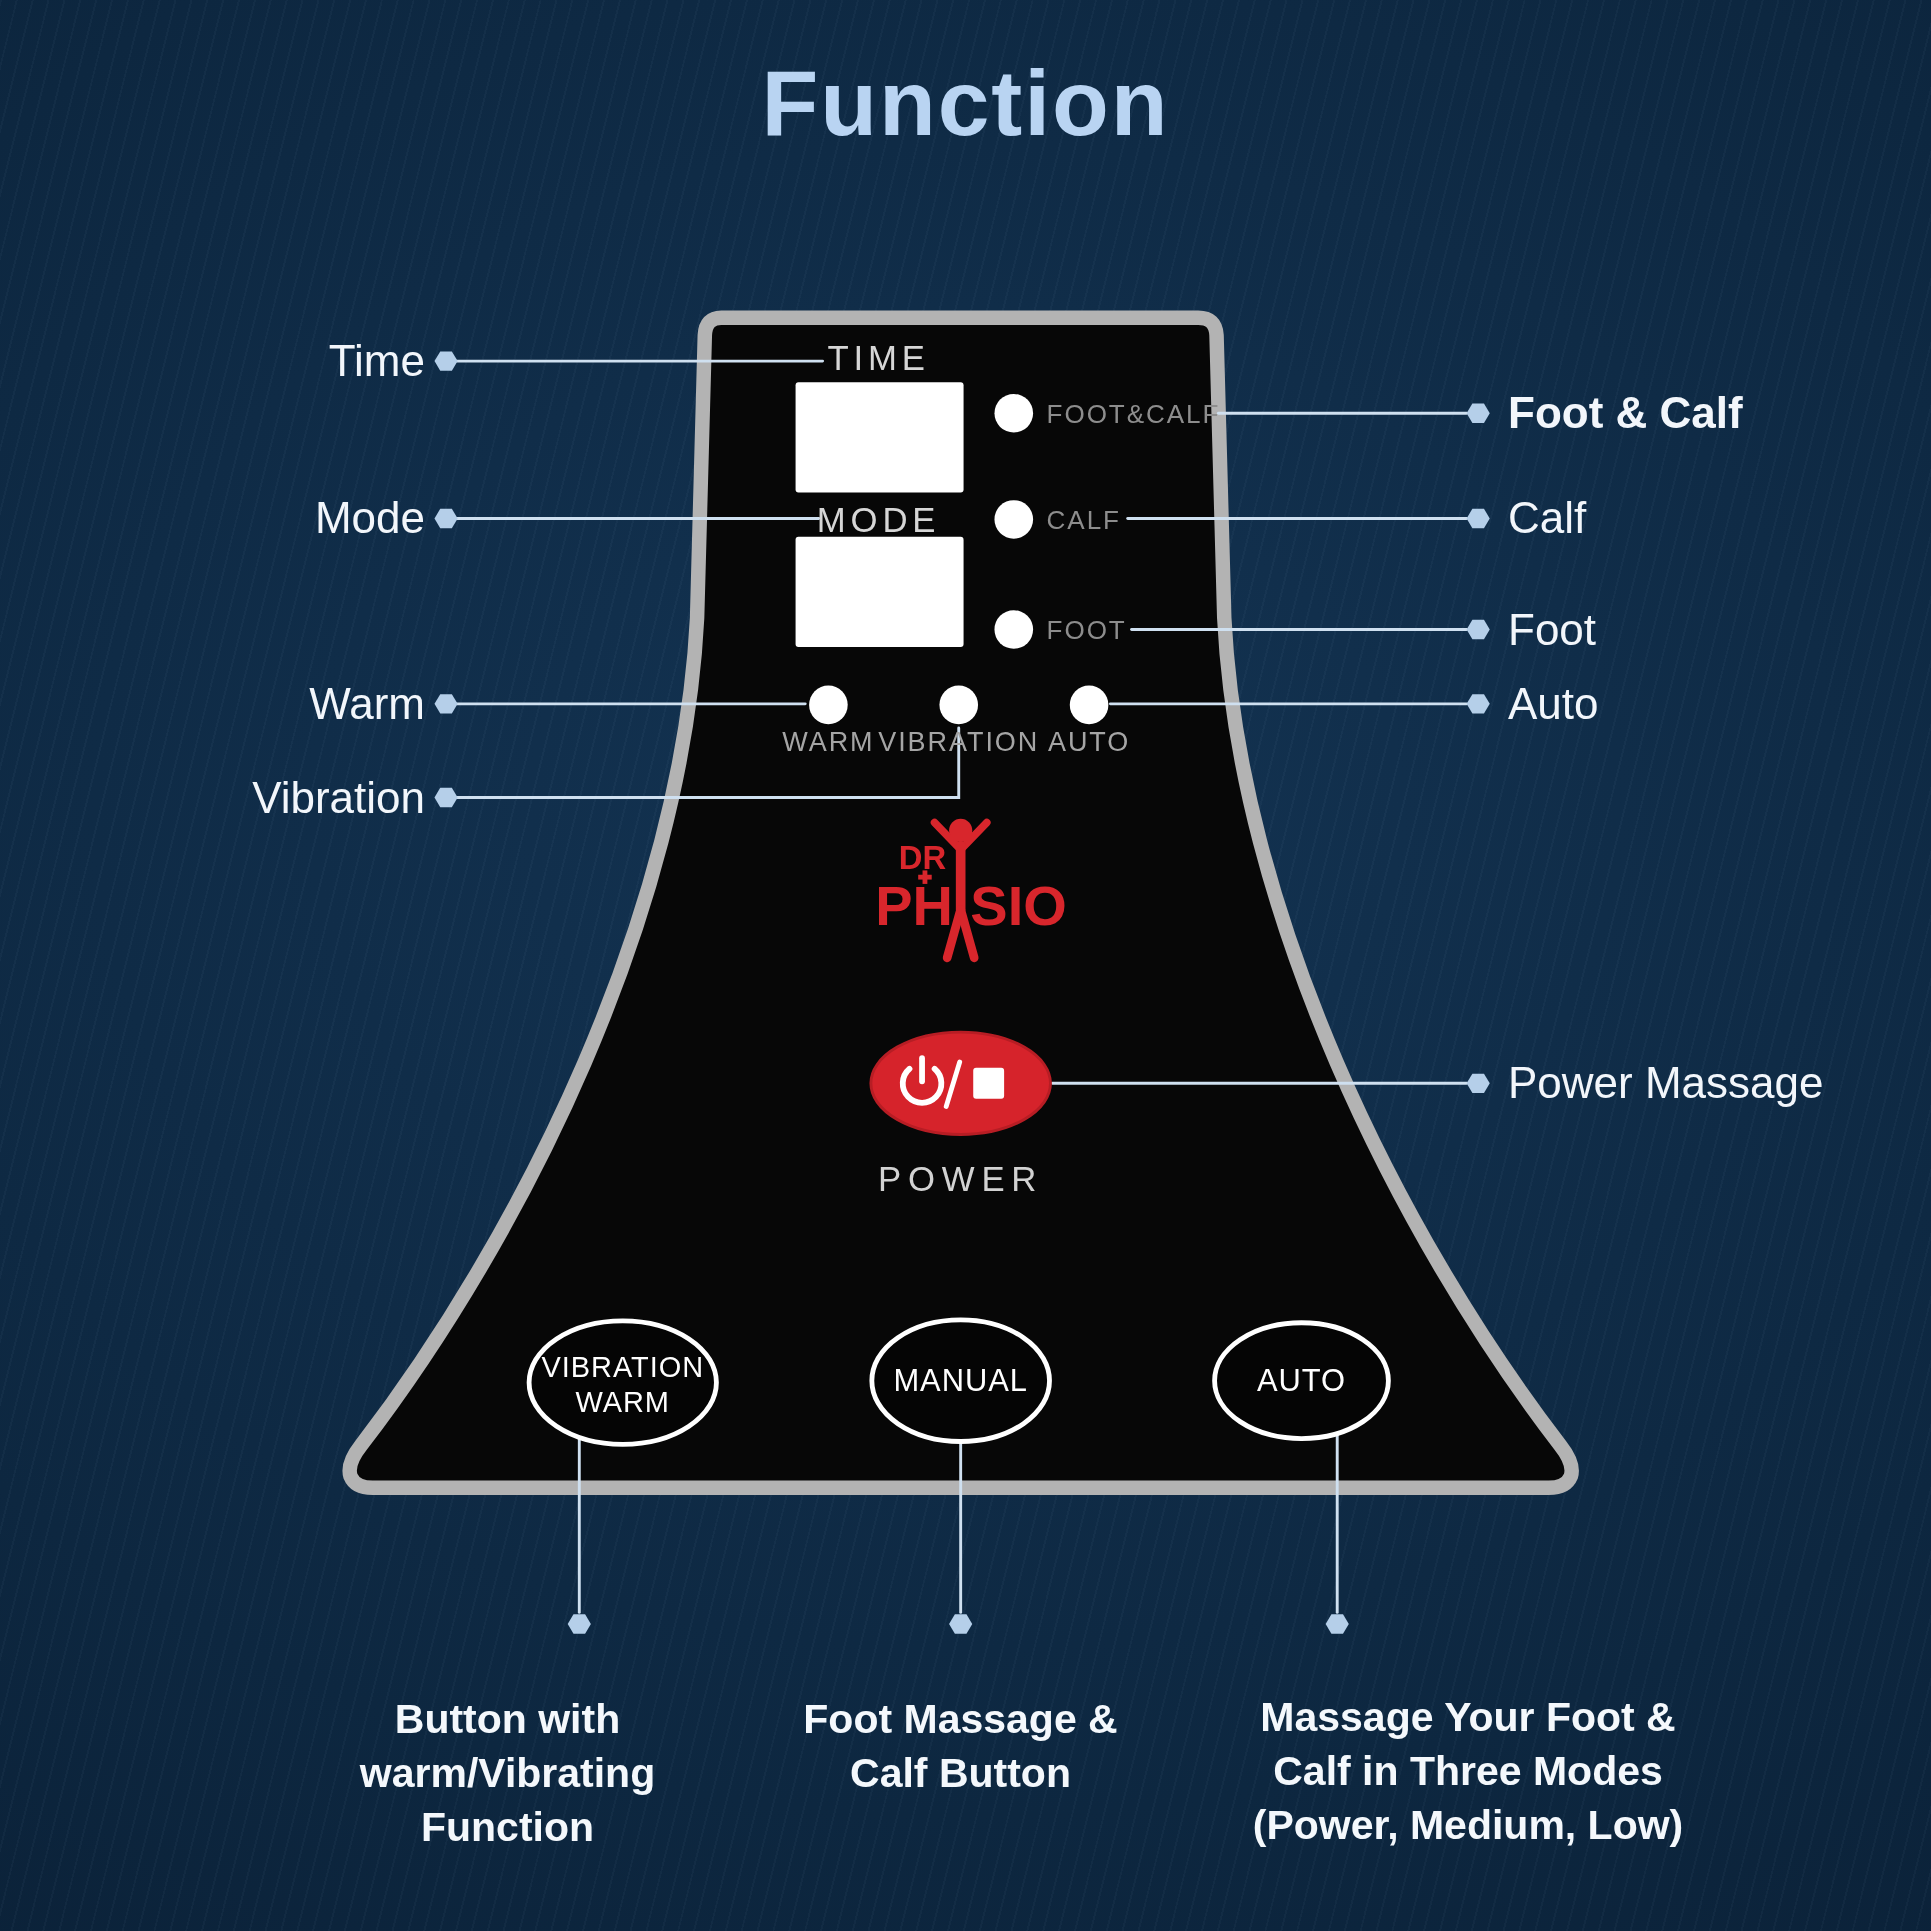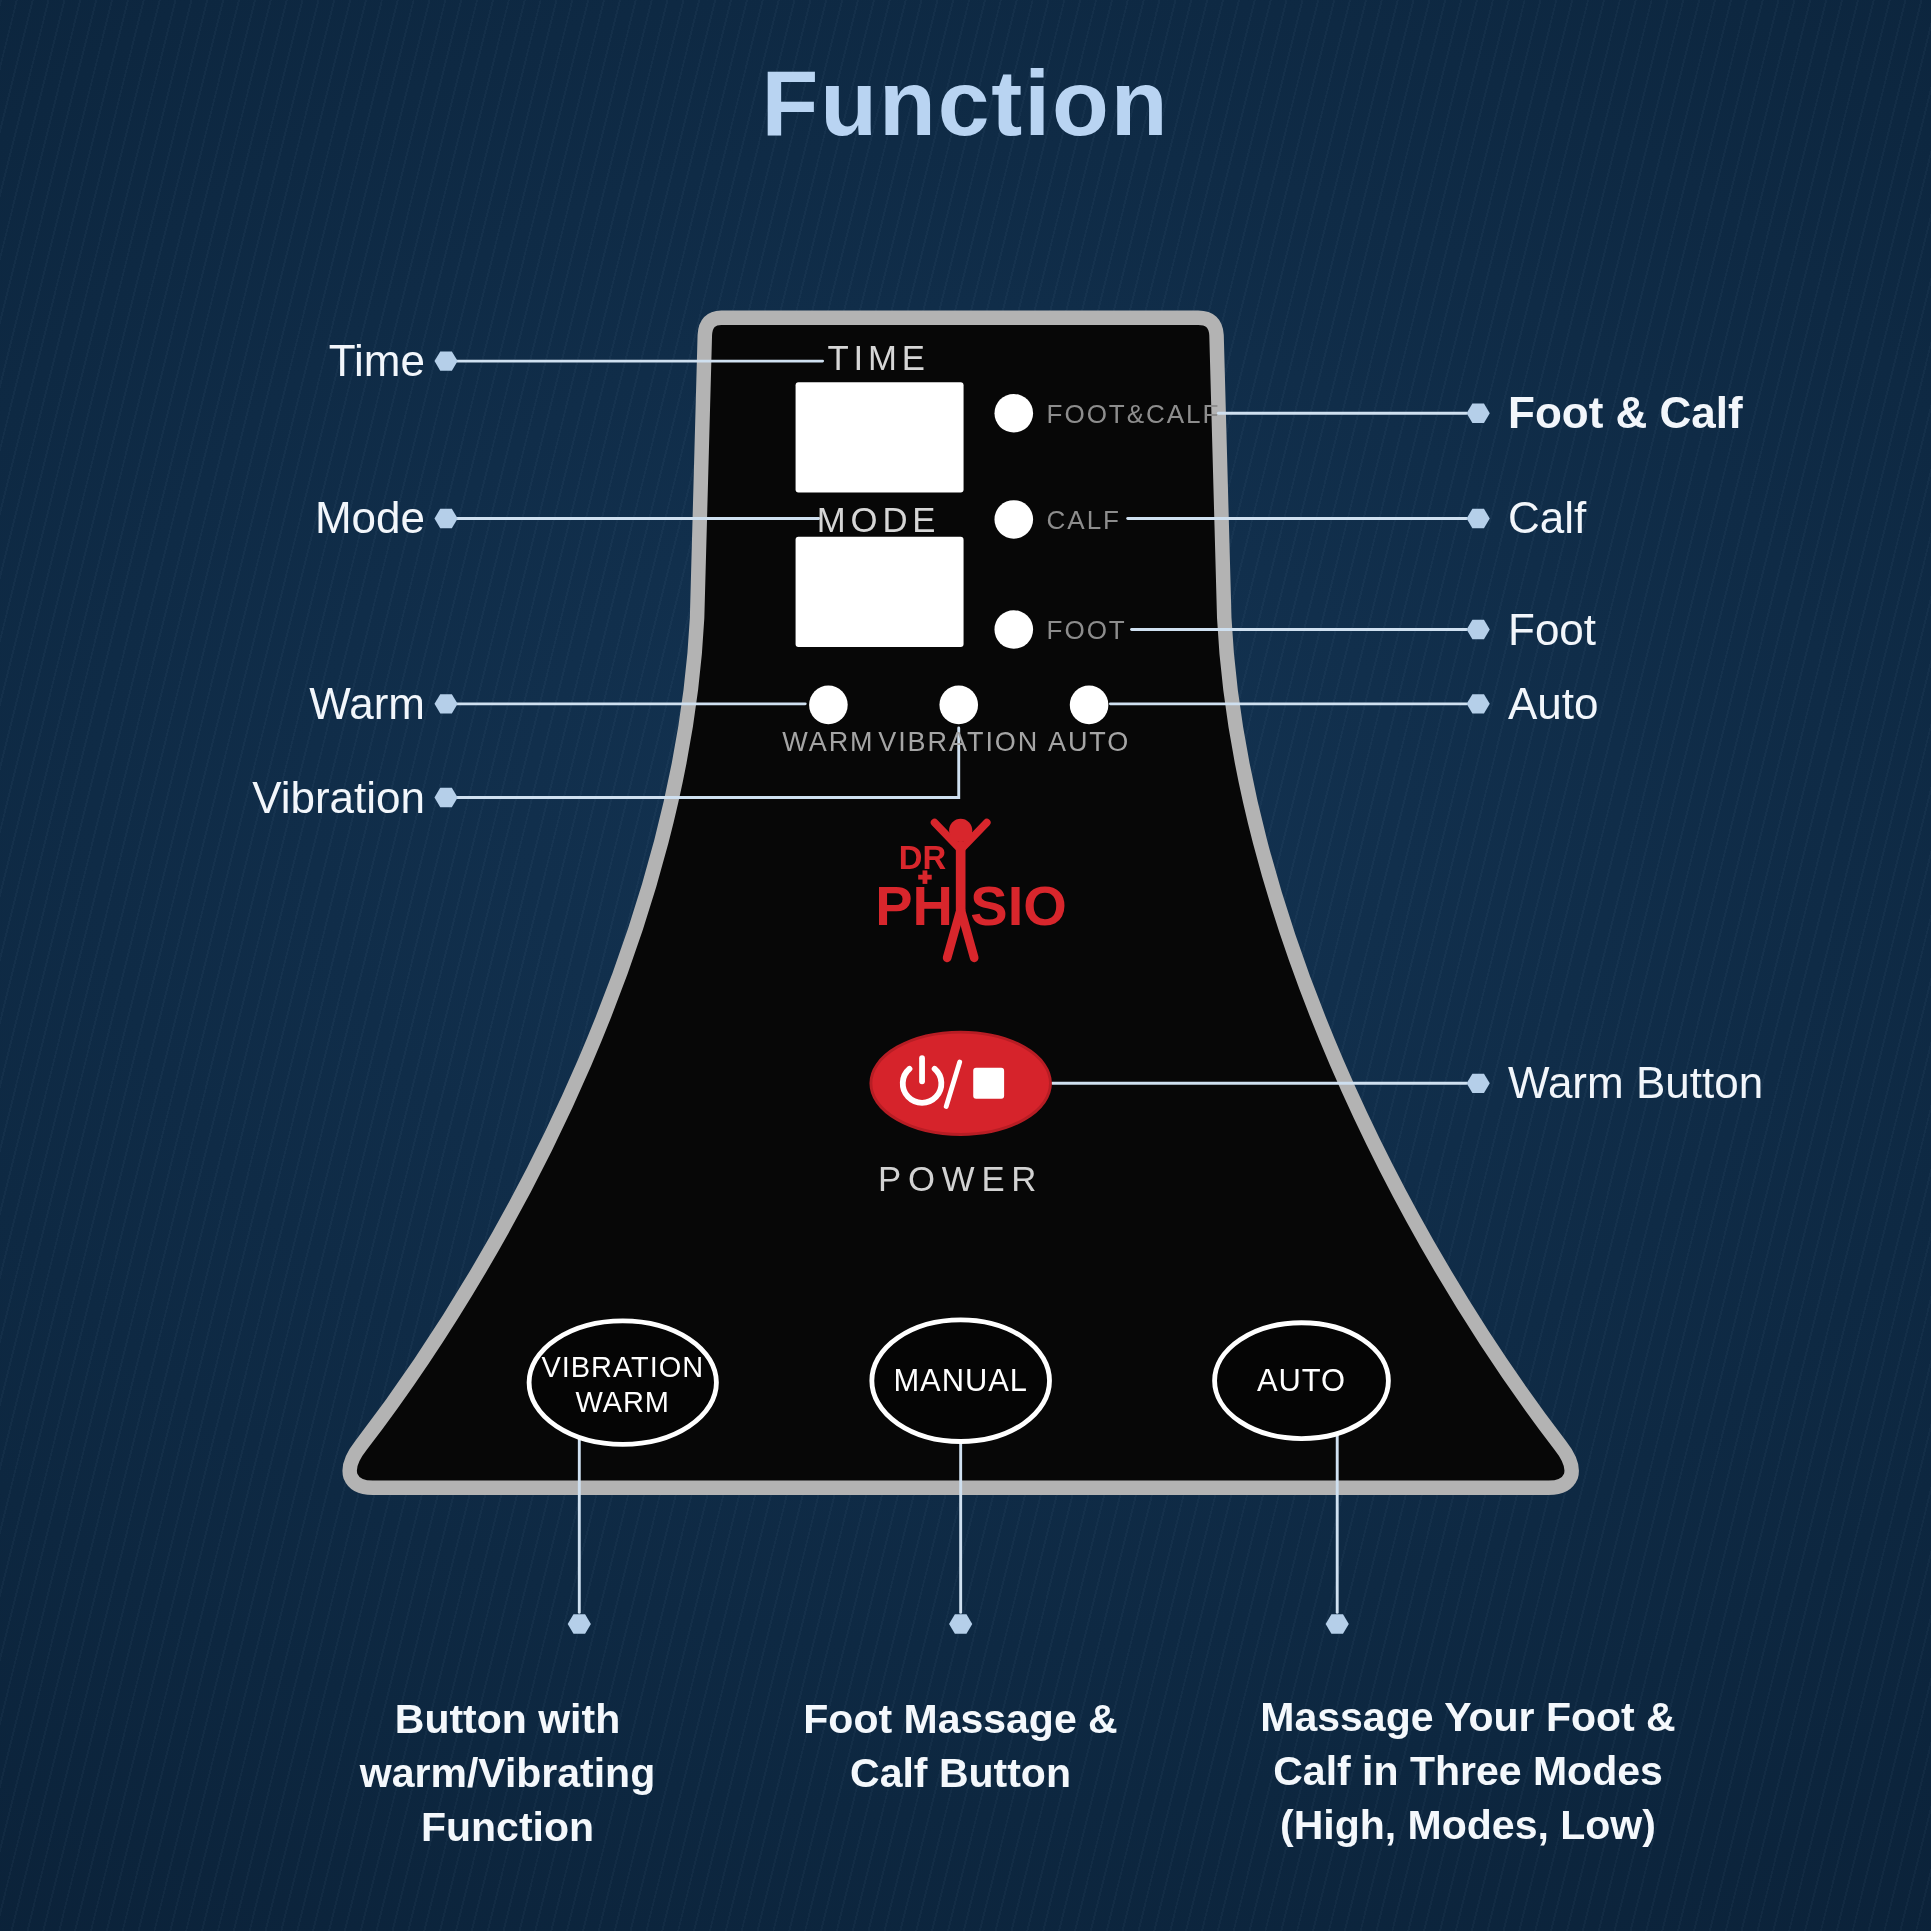--- a/index.html
+++ b/index.html
@@ -138,31 +138,31 @@
 
   <div class="abs side-label left" style="top:361px;">Time</div>
   <div class="abs side-label left" style="top:518px;">Mode</div>
   <div class="abs side-label left" style="top:704px;">Warm</div>
   <div class="abs side-label left" style="top:798px;">Vibration</div>
 
   <div class="abs side-label right" style="top:413px;font-weight:bold;">Foot &amp; Calf</div>
   <div class="abs side-label right" style="top:518px;">Calf</div>
   <div class="abs side-label right" style="top:630px;">Foot</div>
   <div class="abs side-label right" style="top:704px;">Auto</div>
-  <div class="abs side-label right" style="top:1083px;">Warm Button</div>
+  <div class="abs side-label right" style="top:1083px;">Power Massage</div>
 
   <div class="abs caption" style="left:319px; top:1692px; width:377px;">
     <div>Button with</div>
     <div>warm/Vibrating</div>
     <div>Function</div>
   </div>
   <div class="abs caption" style="left:772px; top:1692px; width:377px;">
     <div>Foot Massage &amp;</div>
     <div>Calf Button</div>
   </div>
   <div class="abs caption" style="left:1241px; top:1690px; width:454px;">
     <div>Massage Your Foot &amp;</div>
     <div>Calf in Three Modes</div>
-    <div>(High, Modes, Low)</div>
+    <div>(Power, Medium, Low)</div>
   </div>
 
 </div>
 
 
 </body></html>

